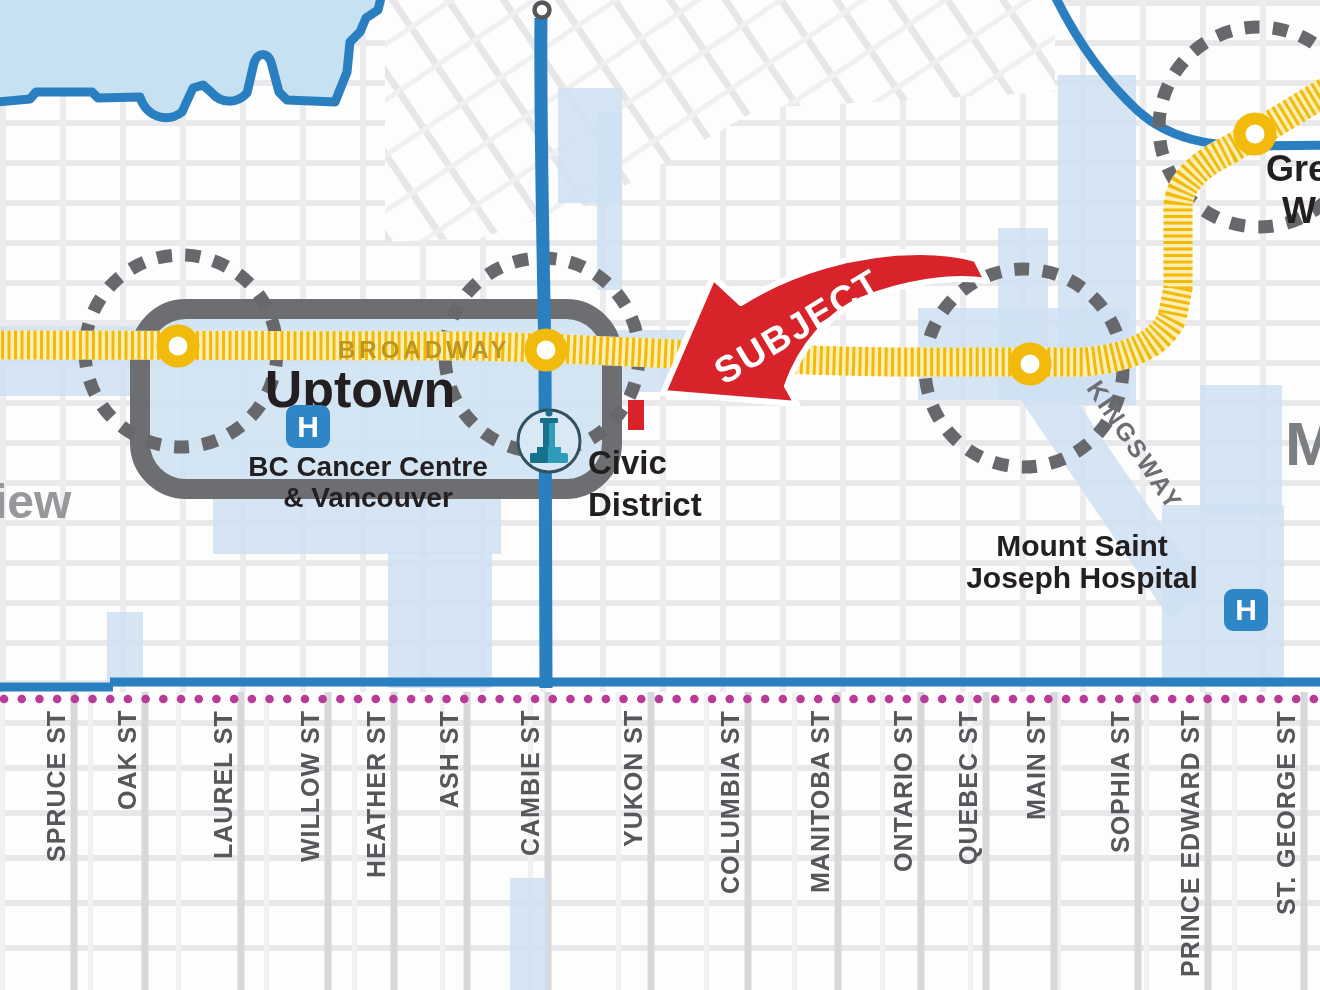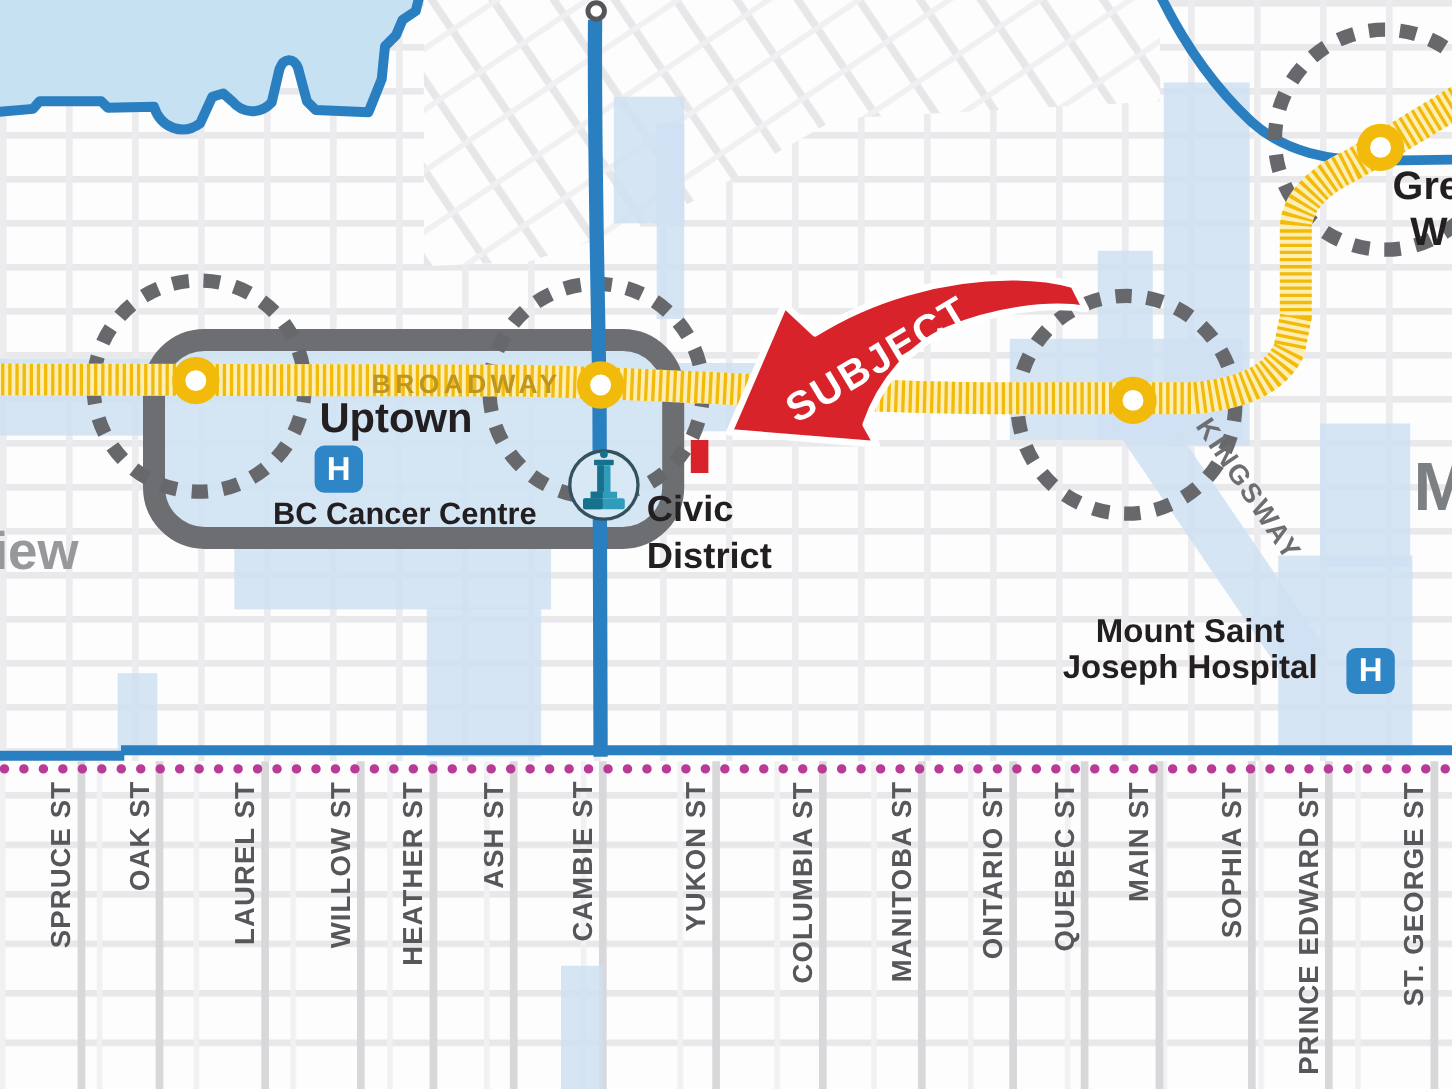--- a/index.html
+++ b/index.html
@@ -23,24 +23,24 @@
   .street-line{stroke:#d8d8db;stroke-width:7;}
   .arrow{fill:var(--subject_red);stroke:#ffffff;stroke-width:6;stroke-linejoin:round;}
   .tick{fill:var(--subject_red);}
   .civic-ring{fill:#d8e8f5;stroke:#33525e;stroke-width:3;}
   .teal{fill:var(--civic_teal);}
   .teal-dark{fill:#17718d;}
 
   
   .lbl{position:absolute;color:var(--text_black);line-height:1.04;white-space:nowrap;}
   .center{text-align:center;white-space:normal;}
-  .lbl-uptown{left:260px;top:362px;width:200px;font-size:38px;text-align:center;}
+  .lbl-uptown{left:260px;top:362px;width:200px;font-size:52px;text-align:center;}
   .lbl-bcc{left:218px;top:451px;width:300px;font-size:28px;line-height:31px;}
   .lbl-civic{left:588px;top:442px;font-size:33px;line-height:42px;}
-  .lbl-msj{left:932px;top:559px;width:300px;font-size:30px;line-height:32px;}
+  .lbl-msj{left:932px;top:530px;width:300px;font-size:30px;line-height:32px;}
   .lbl-broadway{left:338px;top:338px;font-size:24px;letter-spacing:4px;color:var(--broadway_gold);}
   .lbl-kingsway{left:1060px;top:432px;width:150px;text-align:center;font-size:25px;letter-spacing:2px;
                 color:var(--box_gray);transform:rotate(56deg);}
   .lbl-iew{left:-6px;top:477px;font-size:48px;color:var(--text_gray);}
   .lbl-m{left:1285px;top:412px;font-size:62px;color:#7d8083;}
   .lbl-gre{left:1266px;top:150px;font-size:36px;}
   .lbl-w{left:1282px;top:192px;font-size:36px;}
   .lbl-subject{left:698px;top:308px;width:200px;text-align:center;font-size:37px;letter-spacing:2px;
                color:#fff;transform:rotate(-31deg);}
   .h-icon{position:absolute;width:44px;height:43px;border-radius:9px;background:var(--hospital_blue);
@@ -177,20 +177,21 @@
   </svg>
 
   <div class="lbl lbl-broadway">BROADWAY</div>
 
   <div class="lbl lbl-uptown">Uptown</div>
 
   <div class="h-icon h-vgh">H</div>
 
   <div class="lbl lbl-bcc center">
     <div>BC Cancer Centre</div>
+    <div>&amp; Vancouver</div>
   </div>
 
   <div class="lbl lbl-civic">
     <div>Civic</div>
     <div>District</div>
   </div>
 
   <div class="lbl lbl-msj center">
     <div>Mount Saint</div>
     <div>Joseph Hospital</div>

